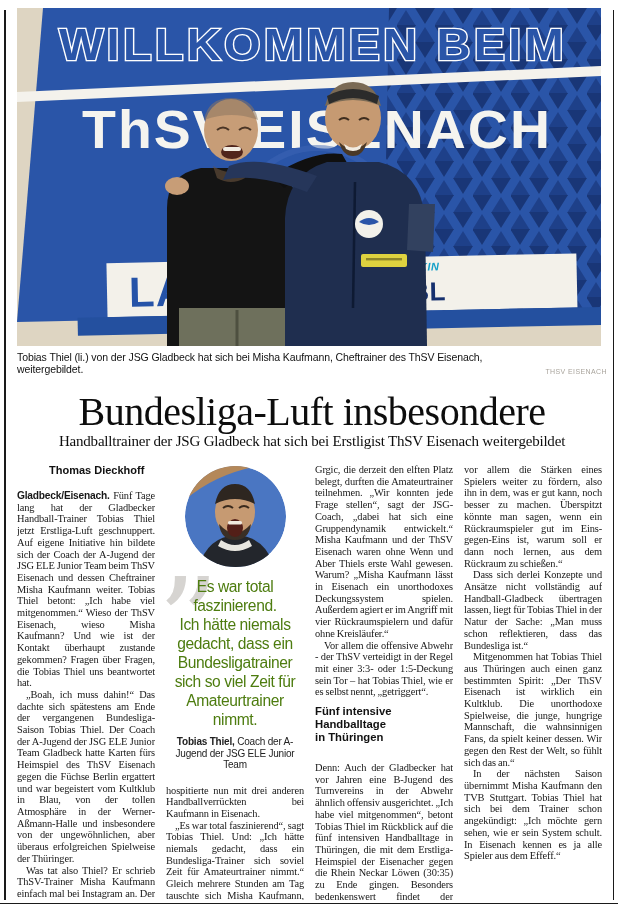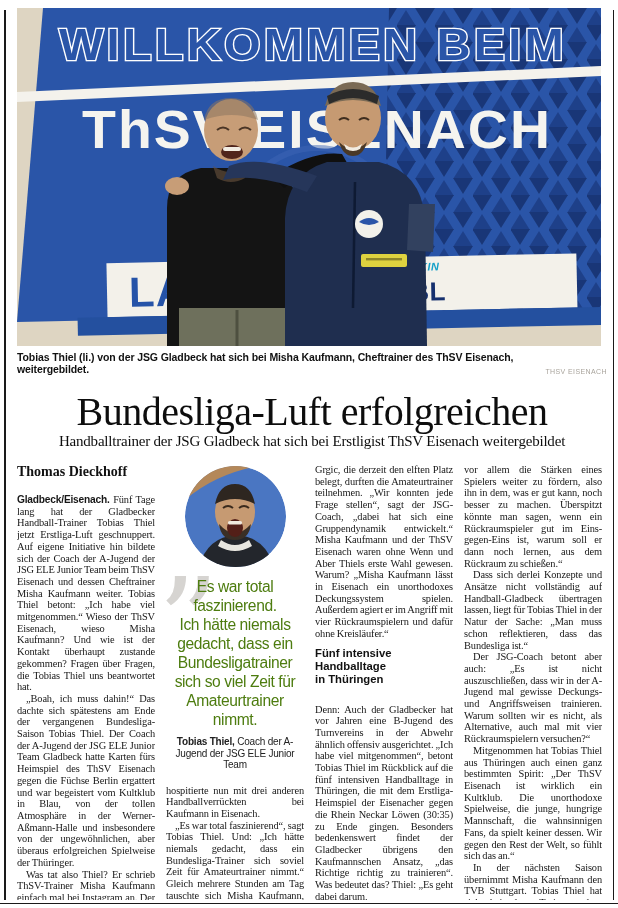--- a/index.html
+++ b/index.html
@@ -6,31 +6,31 @@
   body { background:#f2f2ee; font-family:"Liberation Serif", serif; }
   .page { position:relative; width:618px; height:908px; background:#ffffff; margin:0 auto; overflow:hidden; }
   .rule-left  { position:absolute; left:4px;  top:10px; bottom:8px; width:1.5px; background:#1a1a1a; }
   .rule-right { position:absolute; right:4px; top:10px; bottom:8px; width:1.5px; background:#1a1a1a; }
   .rule-bottom{ position:absolute; left:0; right:0; bottom:4px; height:1.5px; background:#1a1a1a; }
   .inner { position:absolute; left:17px; right:11px; top:8px; }
 
   
   .photo-wrap { width:584px; height:338px; overflow:hidden; background:#ded5c2; }
   .caption-row { display:flex; align-items:flex-end; justify-content:space-between; margin-top:5px; }
-  .caption { font-family:"Liberation Sans", sans-serif; font-weight:bold; font-size:10.5px; color:#111; letter-spacing:-0.1px; }
+  .caption { font-family:"Liberation Sans", sans-serif; font-weight:normal; font-size:10.5px; color:#111; letter-spacing:-0.1px; }
   .credit  { font-family:"Liberation Sans", sans-serif; font-size:7px; color:#a9a49c; letter-spacing:0.4px; white-space:nowrap; margin-left:8px; }
 
   
   .headline { margin-top:16px; text-align:center; font-family:"Liberation Serif", serif; font-weight:400; font-size:40px; color:#0d0d0d; letter-spacing:-0.5px; white-space:nowrap; line-height:1.05; }
   .subhead  { text-align:center; font-family:"Liberation Serif", serif; font-weight:400; font-size:15px; color:#0d0d0d; white-space:nowrap; letter-spacing:-0.2px; }
 
   
   .cols { display:flex; gap:11px; margin-top:14px; height:436px; overflow:hidden; }
   .col { width:138px; flex:0 0 138px; overflow:hidden; }
-  .byline { font-family:Liberation Serif, serif; font-weight:bold; font-size:14px; color:#111; margin-bottom:14px; }
+  .byline { font-family:Liberation Sans, sans-serif; font-weight:bold; font-size:11px; color:#111; margin-bottom:14px;margin-left:32px; }
   .body-para { font-size:10.4px; line-height:11.7px; text-align:justify; color:#171717; letter-spacing:-0.12px; word-spacing:-0.4px; hyphens:auto; -webkit-hyphens:auto; }
   .body-para.indent { text-indent:9px; }
   .lead-in { font-family:"Liberation Sans", sans-serif; font-weight:bold; font-size:10.2px; letter-spacing:-0.2px; }
   .col-subhead { font-family:"Liberation Sans", sans-serif; font-weight:bold; font-size:11.3px; line-height:13px; color:#111; margin:7px 0 18px 0; }
 
   
   .quote-block { position:relative; text-align:center; margin-bottom:14px; }
   .quote-photo { width:101px; height:101px; border-radius:50%; overflow:hidden; margin:2px auto 10px auto; display:block; }
   .quote-mark { position:absolute; left:-8px; top:96px; font-family:"DejaVu Serif", serif; font-size:118px; line-height:1; color:#d6d4d1; z-index:0; }
   .quote-text { position:relative; z-index:1; font-family:"Liberation Sans", sans-serif; font-size:15.6px; line-height:19px; color:#4d7c0f; letter-spacing:-0.4px; }
@@ -121,21 +121,21 @@
           <path d="M327,136 q9,7 18,0 l-2,5 q-7,4 -14,0 Z" fill="#f2ece2"></path>
         </g>
       </svg>
     </div>
 
     <div class="caption-row">
       <div class="caption">Tobias Thiel (li.) von der JSG Gladbeck hat sich bei Misha Kaufmann, Cheftrainer des ThSV Eisenach, weitergebildet.</div>
       <div class="credit">THSV EISENACH</div>
     </div>
 
-    <h1 class="headline">Bundesliga-Luft erfolgreichen</h1>
+    <h1 class="headline">Bundesliga-Luft insbesondere</h1>
     <h2 class="subhead">Handballtrainer der JSG Gladbeck hat sich bei Erstligist ThSV Eisenach weitergebildet</h2>
 
     <div class="cols">
       <div class="col">
           <div class="byline">Thomas Dieckhoff</div>
           <p class="body-para"><span class="lead-in">Gladbeck/Eisenach. </span>Fünf Tage lang hat der Gladbecker Handball-Trainer Tobias Thiel jetzt Erstliga-Luft geschnuppert. Auf eigene Initiative hin bildete sich der Coach der A-Jugend der JSG ELE Junior Team beim ThSV Eisenach und dessen Cheftrainer Misha Kaufmann weiter. Tobias Thiel betont: „Ich habe viel mitgenommen.“ Wieso der ThSV Eisenach, wieso Misha Kaufmann? Und wie ist der Kontakt überhaupt zustande gekommen? Fragen über Fragen, die Tobias Thiel uns beantwortet hat.</p>
           <p class="body-para indent">„Boah, ich muss dahin!“ Das dachte sich spätestens am Ende der vergangenen Bundesliga-Saison Tobias Thiel. Der Coach der A-Jugend der JSG ELE Junior Team Gladbeck hatte Karten fürs Heimspiel des ThSV Eisenach gegen die Füchse Berlin ergattert und war begeistert vom Kultklub in Blau, von der tollen Atmosphäre in der Werner-Aßmann-Halle und insbesondere von der ungewöhnlichen, aber überaus erfolgreichen Spielweise der Thüringer.</p>
           <p class="body-para indent">Was tat also Thiel? Er schrieb ThSV-Trainer Misha Kaufmann einfach mal bei Instagram an. Der aus der Schweiz stammende Proficoach meldete sich tatsächlich zurück. Ergebnis: Der Gladbecker</p>
         </div>
 
@@ -163,25 +163,25 @@
           </div>
         </div>
         <div>
             <p class="body-para">hospitierte nun mit drei anderen Handballverrückten bei Kaufmann in Eisenach.</p>
             <p class="body-para indent">„Es war total faszinierend“, sagt Tobias Thiel. Und: „Ich hätte niemals gedacht, dass ein Bundesliga-Trainer sich soviel Zeit für Amateurtrainer nimmt.“ Gleich mehrere Stunden am Tag tauschte sich Misha Kaufmann, der die Eisenacher 2023 zurück in die deutsche Eliteliga geführt hat, mit Tobias Thiel &amp; Co aus. Sogar an den Videoschulungen mit der Mannschaft um den deutschen Nationalspieler Marko</p>
           </div>
       </div>
 
       <div class="col">
           <p class="body-para">Grgic, die derzeit den elften Platz belegt, durften die Amateurtrainer teilnehmen. „Wir konnten jede Frage stellen“, sagt der JSG-Coach, „dabei hat sich eine Gruppendynamik entwickelt.“ Misha Kaufmann und der ThSV Eisenach waren ohne Wenn und Aber Thiels erste Wahl gewesen. Warum? „Misha Kaufmann lässt in Eisenach ein unorthodoxes Deckungssystem spielen. Außerdem agiert er im Angriff mit vier Rückraumspielern und dafür ohne Kreisläufer.“</p>
+          <p class="body-para indent">Vor allem die offensive Abwehr - der ThSV verteidigt in der Regel mit einer 3:3- oder 1:5-Deckung sein Tor – hat Tobias Thiel, wie er es selbst nennt, „getriggert“.</p>
           <h3 class="col-subhead">Fünf intensive Handballtage<br>in Thüringen</h3>
           <p class="body-para">Denn: Auch der Gladbecker hat vor Jahren eine B-Jugend des Turnvereins in der Abwehr ähnlich offensiv ausgerichtet. „Ich habe viel mitgenommen“, betont Tobias Thiel im Rückblick auf die fünf intensiven Handballtage in Thüringen, die mit dem Erstliga-Heimspiel der Eisenacher gegen die Rhein Neckar Löwen (30:35) zu Ende gingen. Besonders bedenkenswert findet der Gladbecker übrigens den Kaufmannschen Ansatz, „das Richtige richtig zu trainieren“. Was bedeutet das? Thiel: „Es geht dabei darum,</p>
         </div>
       <div class="col">
           <p class="body-para">vor allem die Stärken eines Spielers weiter zu fördern, also ihn in dem, was er gut kann, noch besser zu machen. Überspitzt könnte man sagen, wenn ein Rückraumspieler gut im Eins-gegen-Eins ist, warum soll er dann noch lernen, aus dem Rückraum zu schießen.“</p>
           <p class="body-para indent">Dass sich derlei Konzepte und Ansätze nicht vollständig auf Handball-Gladbeck übertragen lassen, liegt für Tobias Thiel in der Natur der Sache: „Man muss schon reflektieren, dass das Bundesliga ist.“</p>
-          <p class="body-para indent">Der JSG-Coach betont aber auch: „Es ist nicht auszuschließen, dass wir in der A-Jugend mal gewisse Deckungs- und Angriffsweisen trainieren. Warum sollten wir es nicht, als Alternative, auch mal mit vier Rückraumspielern versuchen?“</p>
           <p class="body-para indent">Mitgenommen hat Tobias Thiel aus Thüringen auch einen ganz bestimmten Spirit: „Der ThSV Eisenach ist wirklich ein Kultklub. Die unorthodoxe Spielweise, die junge, hungrige Mannschaft, die wahnsinnigen Fans, da spielt keiner dessen. Wir gegen den Rest der Welt, so fühlt sich das an.“</p>
           <p class="body-para indent">In der nächsten Saison übernimmt Misha Kaufmann den TVB Stuttgart. Tobias Thiel hat sich bei dem Trainer schon angekündigt: „Ich möchte gern sehen, wie er sein System schult. In Eisenach kennen es ja alle Spieler aus dem Effeff.“</p>
         </div>
     </div>
   </div>
 </div>
 
 </body></html>

